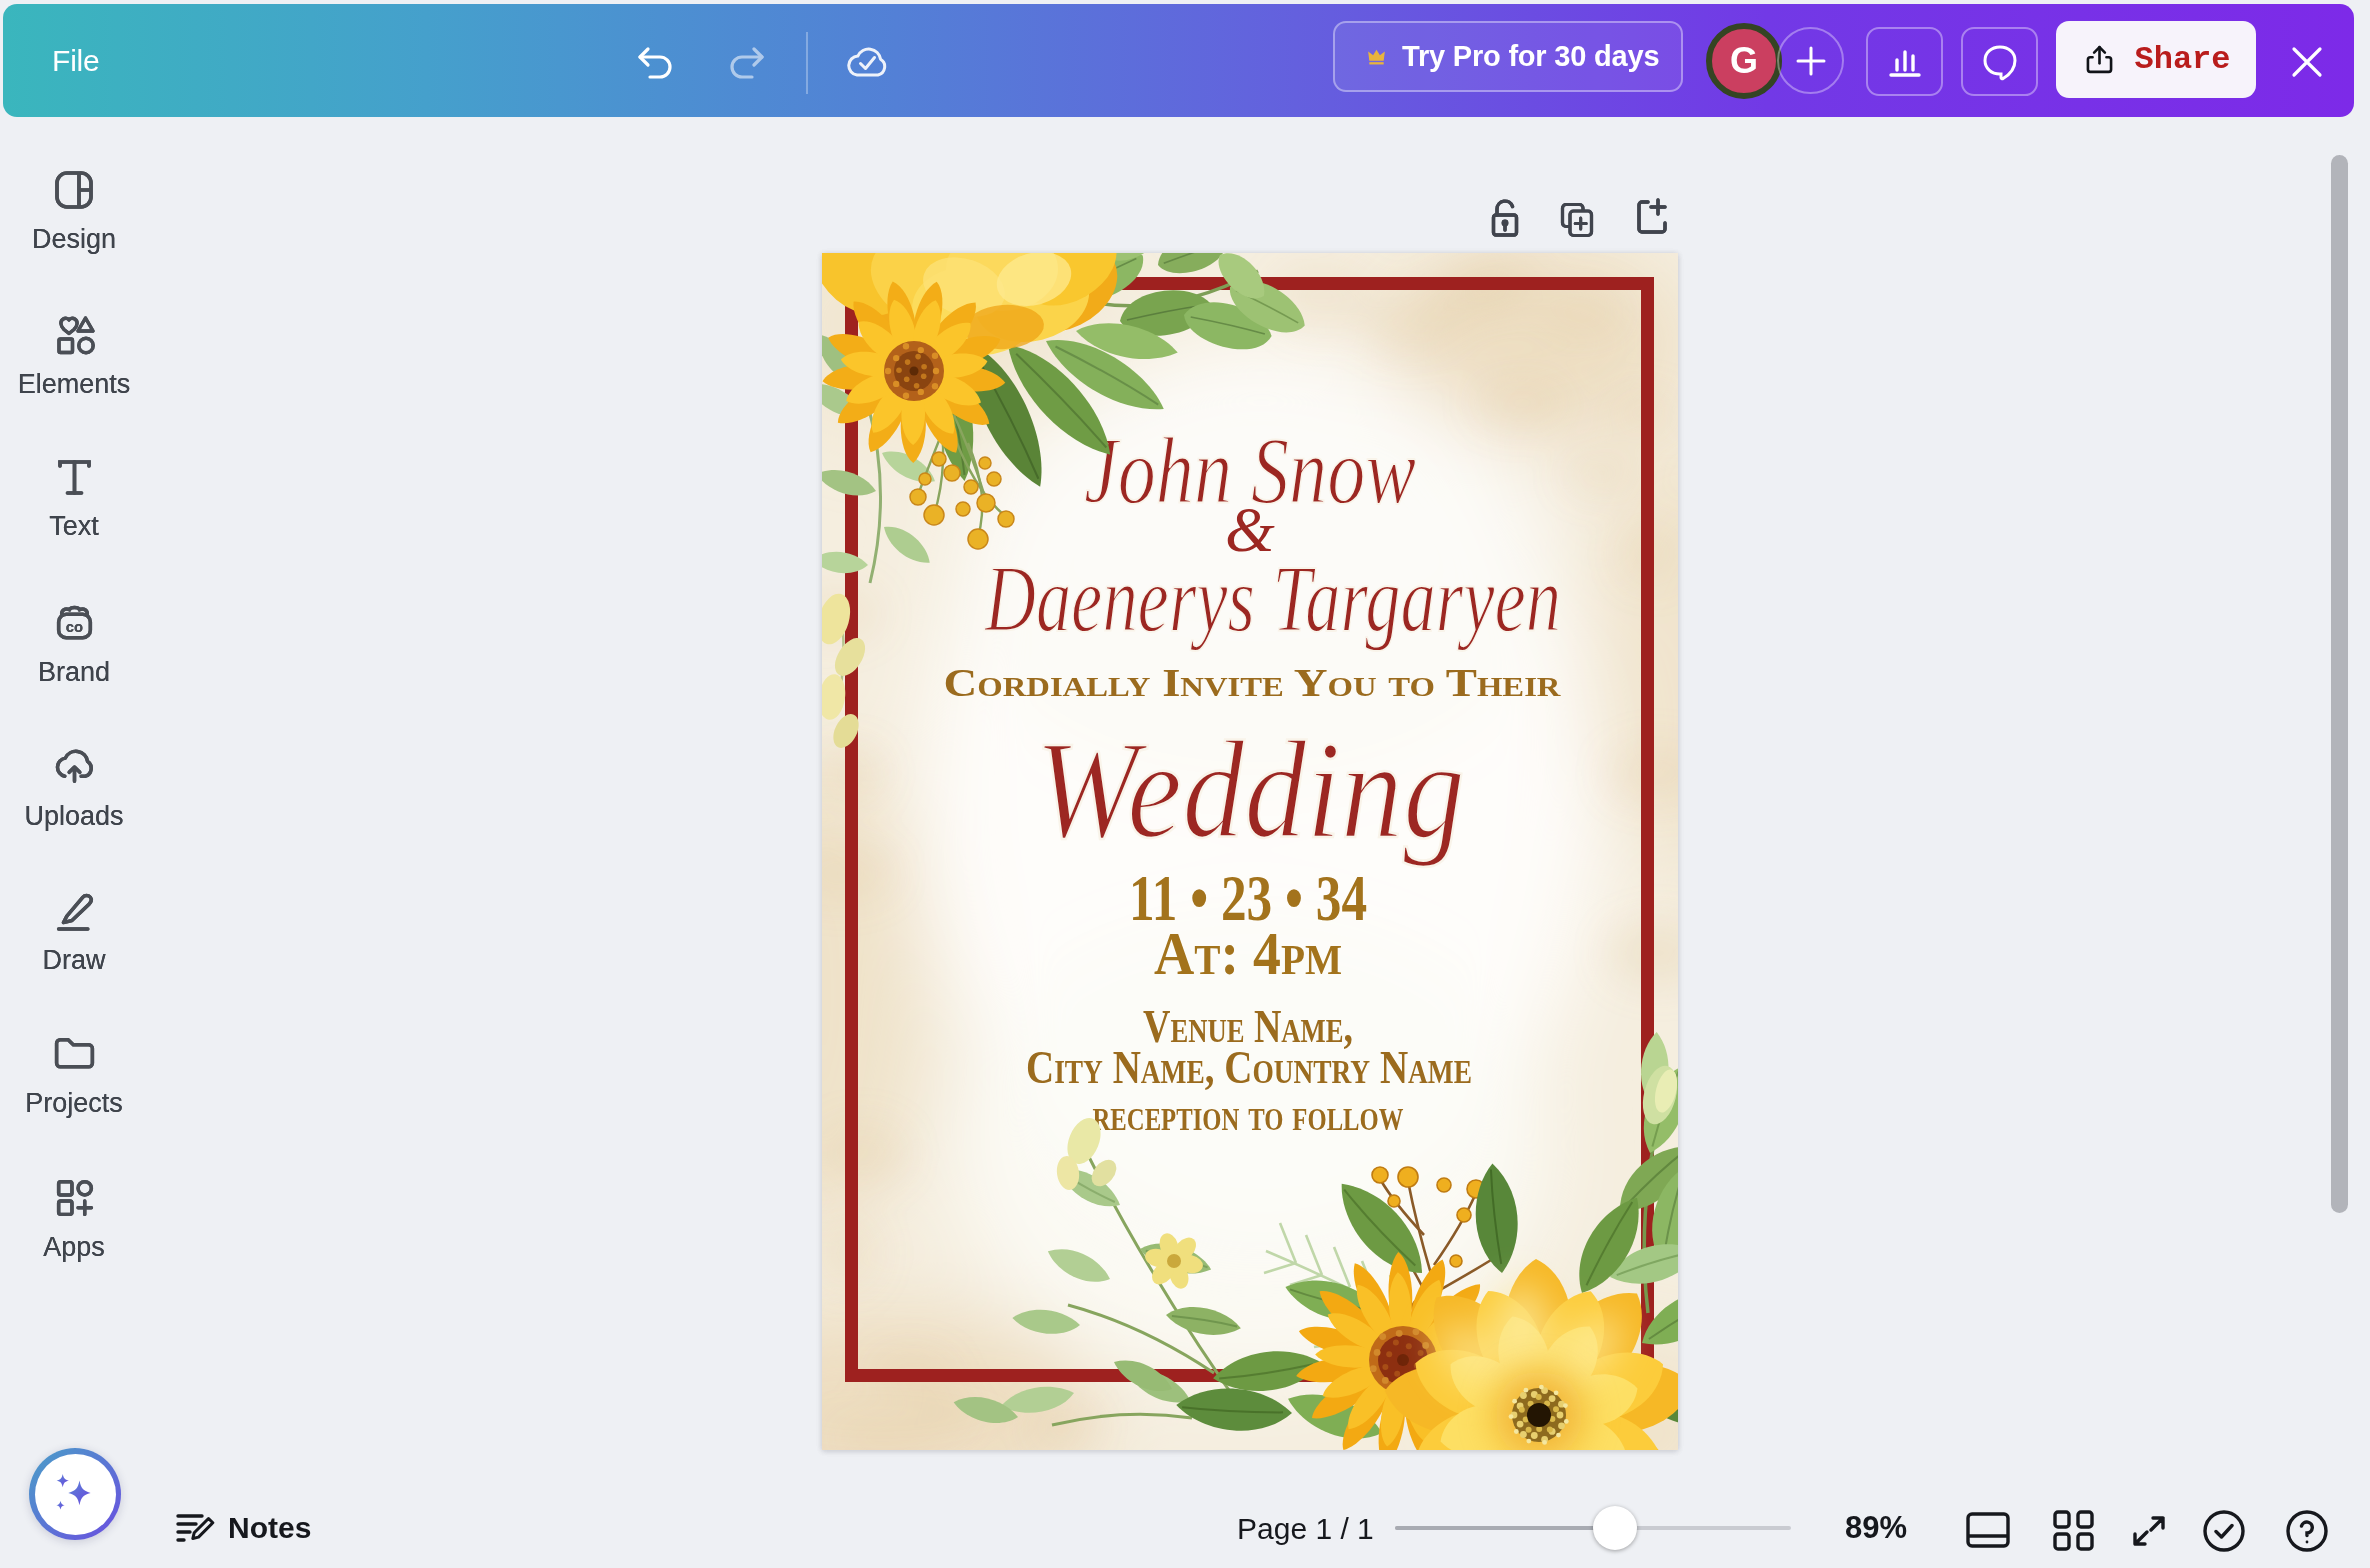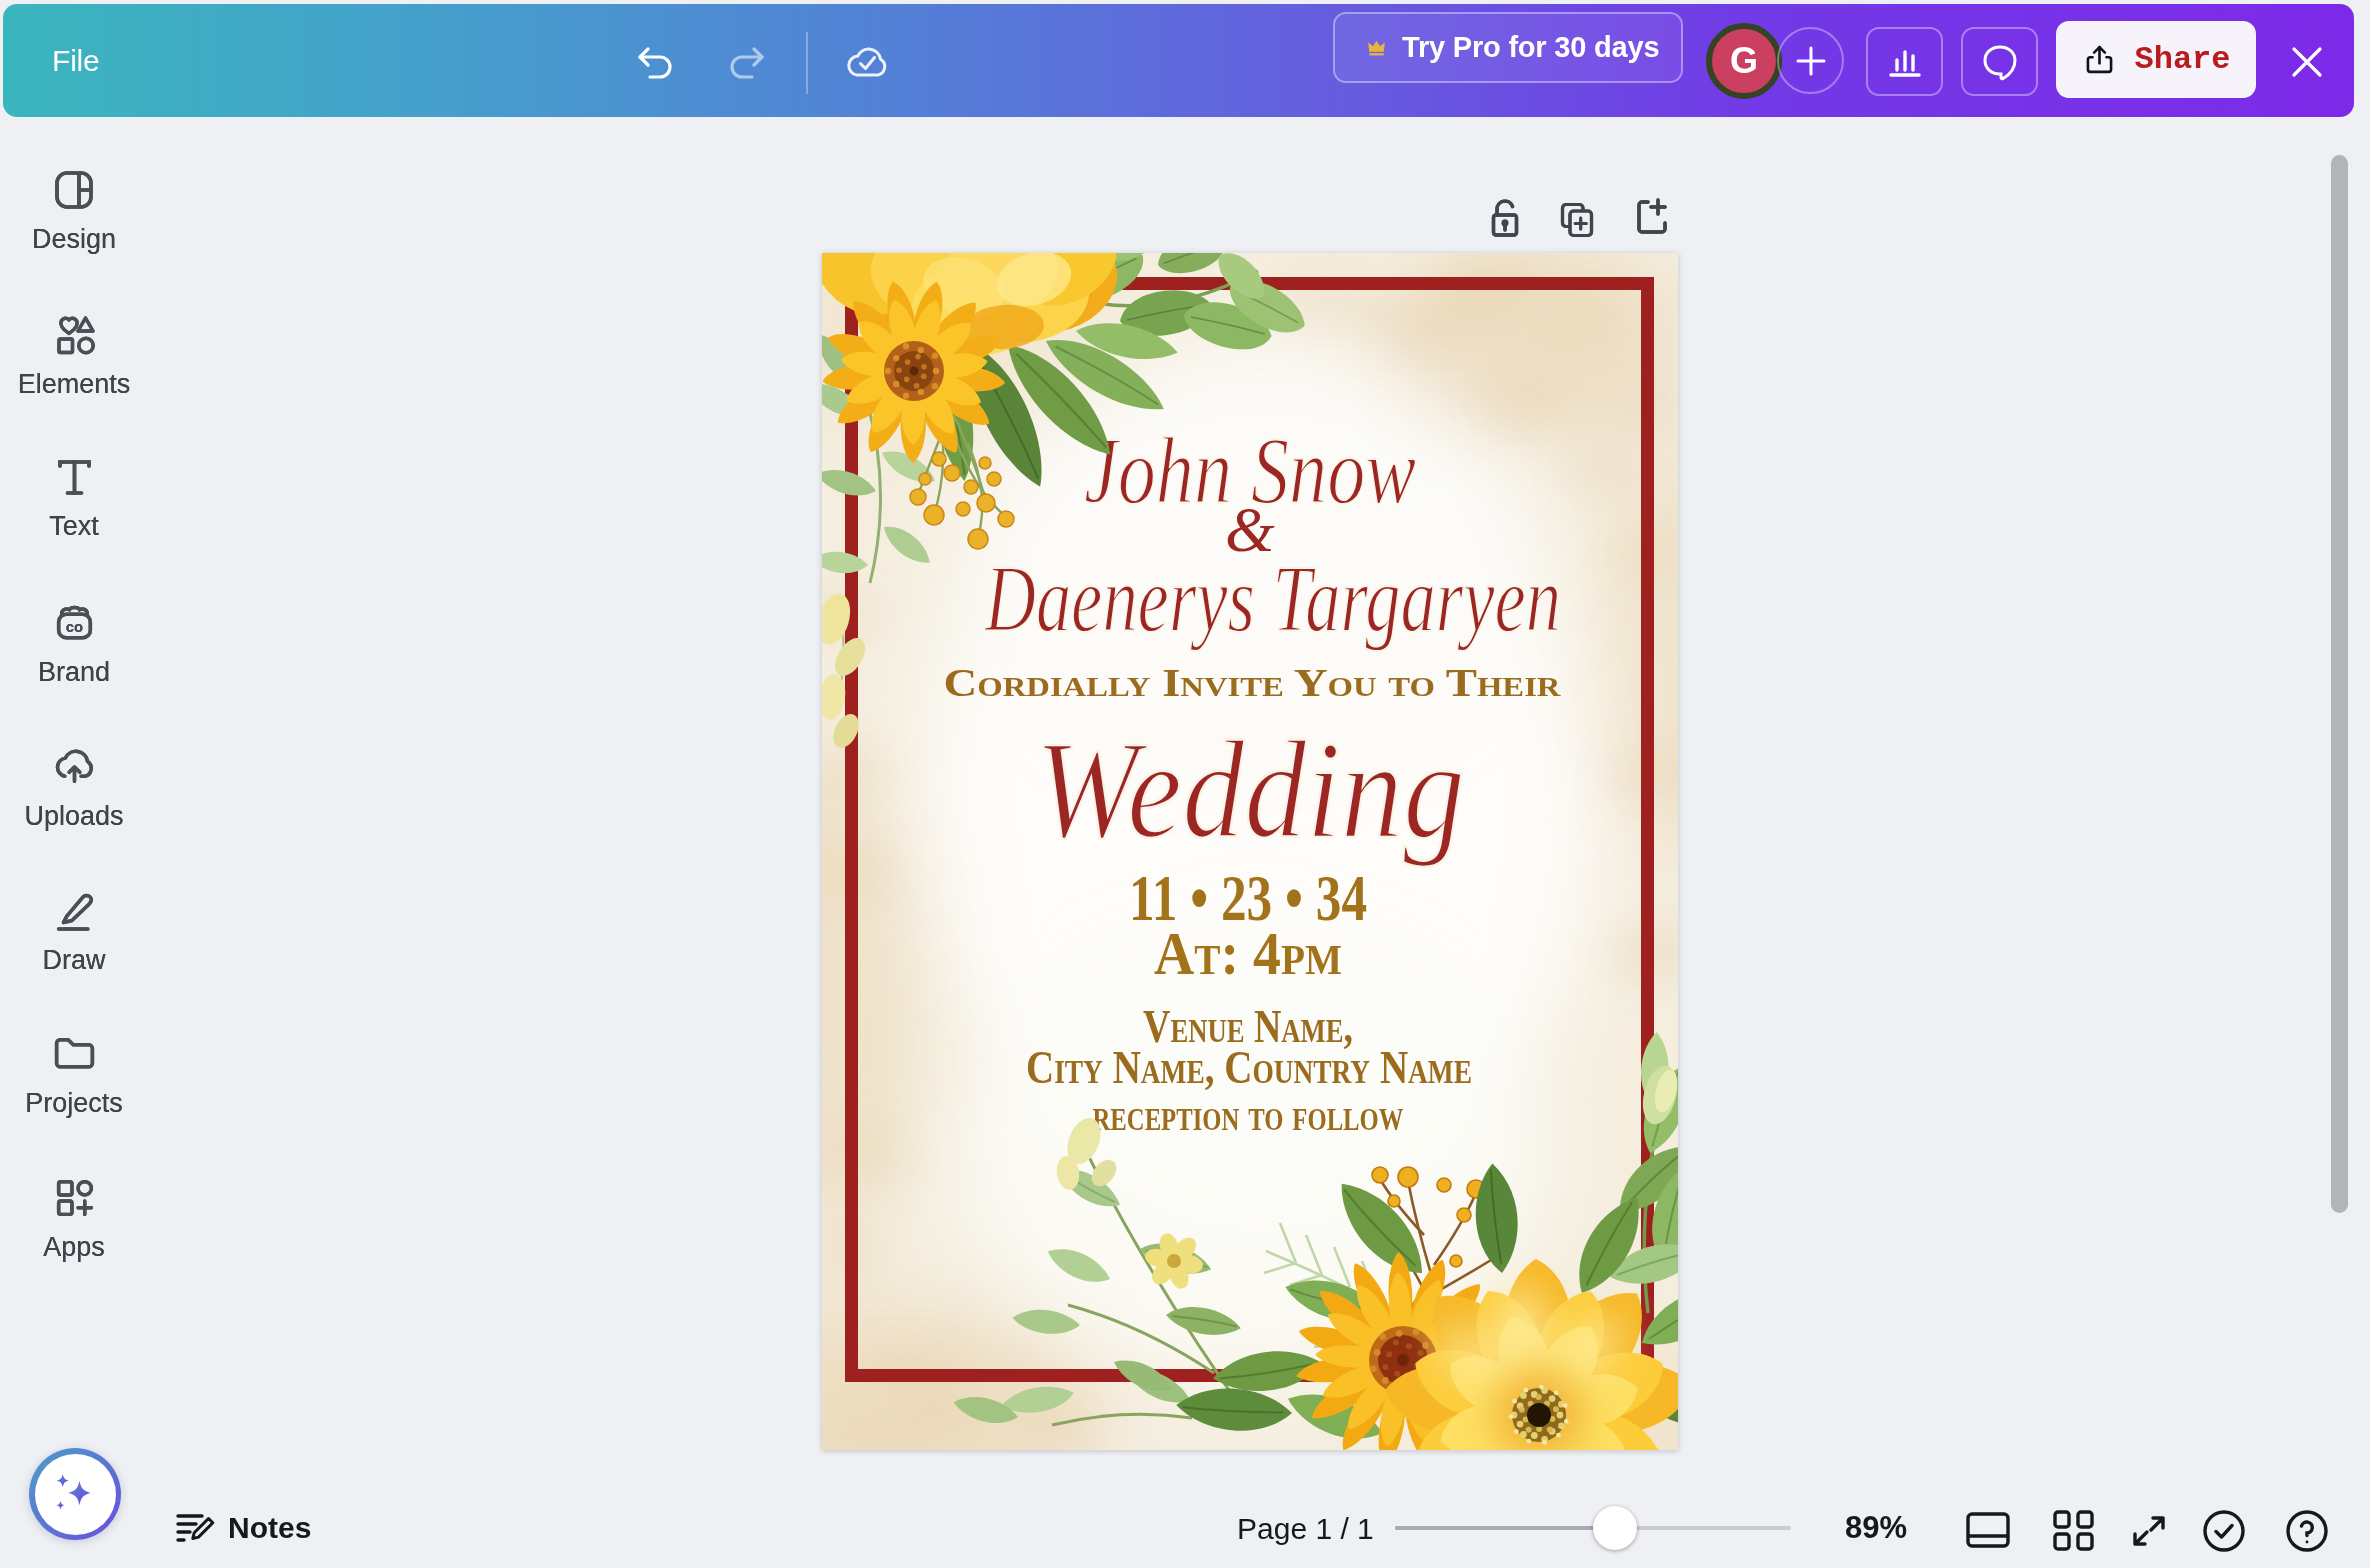--- a/index.html
+++ b/index.html
@@ -43,21 +43,21 @@
       <path d="M34 12 H14 A10 10 0 0 0 14 32 H24"></path>
       <path d="M26 4 L34 12 L26 20"></path>
     </svg>
   <div class="iconbtn" style="left:803px; top:28px; width:2px; height:62px; background:rgba(255,255,255,0.3);"></div>
 
   <svg class="iconbtn" style="left:843px; top:40px; opacity:0.9;" width="42" height="36" viewBox="0 0 42 36" fill="none" stroke="#fff" stroke-width="3" stroke-linecap="round" stroke-linejoin="round">
       <path d="M11 31 A9.5 9.5 0 0 1 11.8 12.1 A12 12 0 0 1 34.6 15.3 A8.6 8.6 0 0 1 32 31 Z"></path>
       <path d="M14.5 19.5 L19.5 24.5 L28.5 13.5"></path>
     </svg>
 
-  <div class="outline-btn" style="left:1330px; top:8px; width:350px; height:71px; background:rgba(255,255,255,0.07); white-space:nowrap;padding-left:24px;">
+  <div class="outline-btn" style="left:1330px; top:17px; width:350px; height:71px; background:rgba(255,255,255,0.07); white-space:nowrap;padding-left:24px;">
     <div class="tb" style="left:29px; top:0; height:67px;">
       <svg width="25" height="25" viewBox="0 0 33 33">
           <path d="M7 22 L5.5 10 L12 15 L16.5 7.5 L21 15 L27.5 10 L26 22 Z" fill="#e9b43c"></path>
           <rect x="7" y="24" width="19" height="3" fill="#e9b43c"></rect>
         </svg>
       <span class="tbtxt" style="margin-left:13px; font-size:29px;">Try Pro for 30 days</span>
     </div>
   </div>
 
   <div style="position:absolute; left:1703px; top:19px; width:76px; height:76px; border-radius:50%; background:#cb3f60; border:6px solid #344423; display:flex; align-items:center; justify-content:center;">

